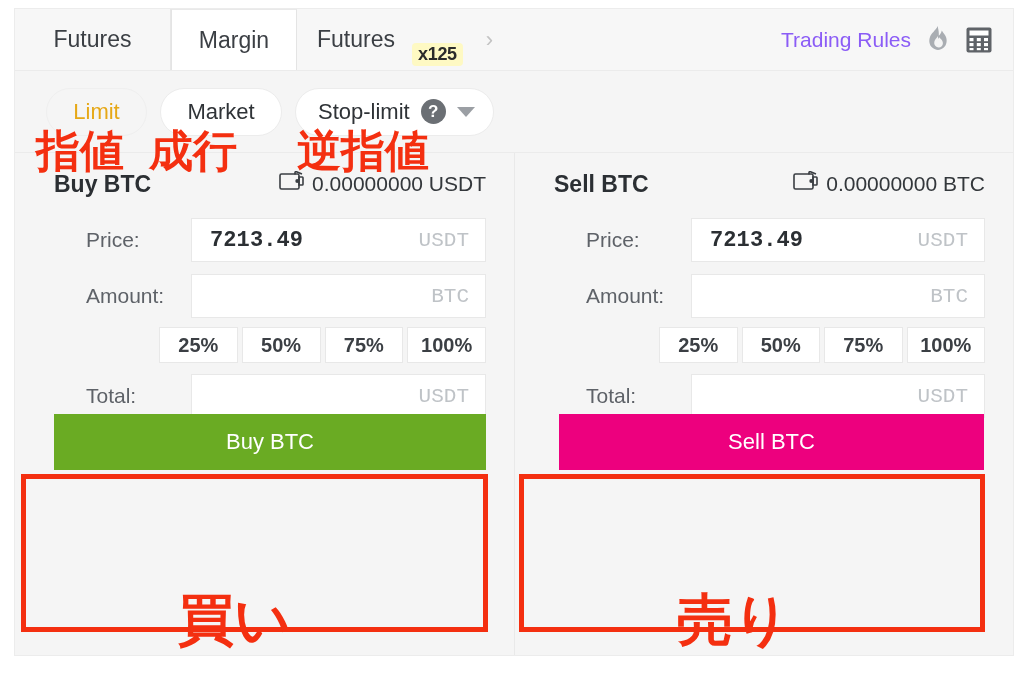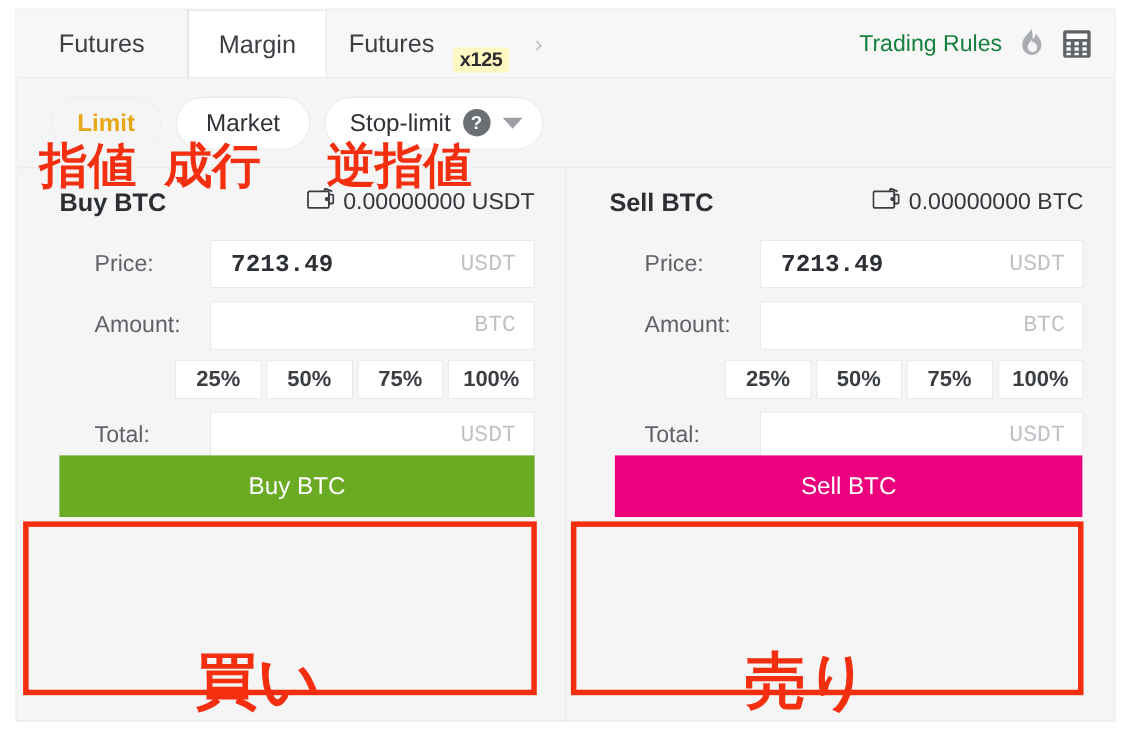--- a/index.html
+++ b/index.html
@@ -90,21 +90,21 @@
   }
   .tabbar-right {
     margin-left: auto;
     display: flex;
     align-items: center;
     gap: 14px;
     padding-right: 20px;
   }
   .trading-rules {
     font-size: 21px;
-    color: #15803d;
+    color: #8b5cf6;
     cursor: pointer;
     white-space: nowrap;
   }
   .flame-icon { display: inline-flex; align-items: center; }
   .calc-icon { display: inline-flex; align-items: center; cursor: pointer; }
 
   
   .ordertypes {
     position: absolute;
     left: 0;
@@ -130,21 +130,20 @@
     color: #2f3337;
     cursor: pointer;
     box-sizing: border-box;
     white-space: nowrap;
   }
   .pill.limit {
     width: 101px;
     background: #f5f5f5;
     border-color: #efefef;
     color: #e6a817;
-    font-weight: bold;
   }
   .pill.market { width: 122px; }
   .pill.stoplimit {
     padding: 0 18px 0 22px;
     gap: 11px;
   }
   .qmark {
     width: 25px; height: 25px;
     border-radius: 50%;
     background: #6b6f74;

